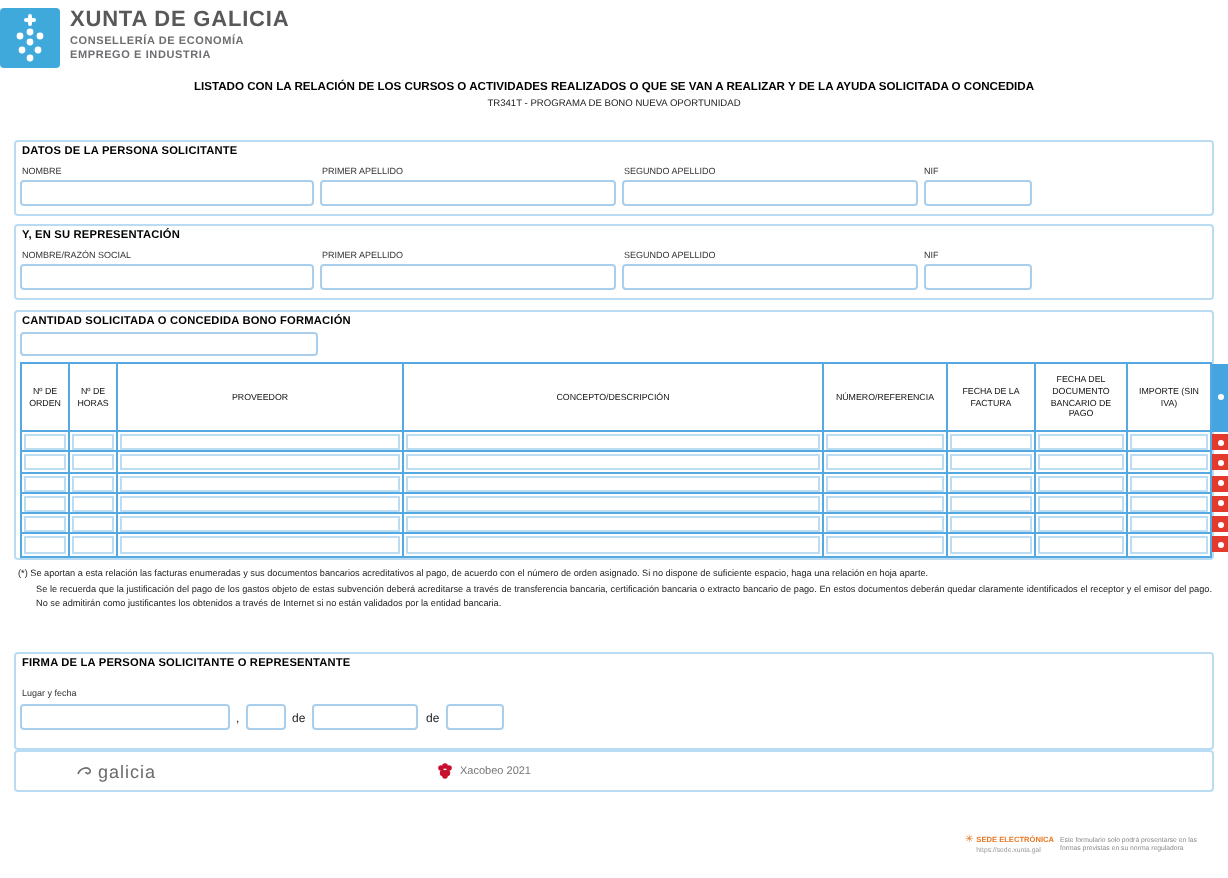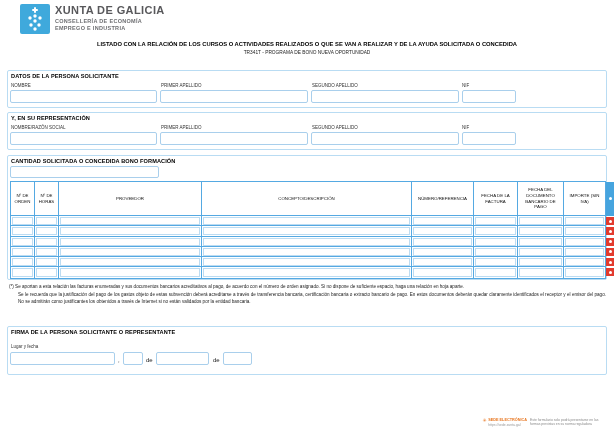--- a/index.html
+++ b/index.html
@@ -1,20 +1,20 @@
 <!DOCTYPE html>
 <html><head>
 <meta charset="utf-8">
 <style>
   * { margin:0; padding:0; box-sizing:border-box; }
   html,body { width:614px; height:439px; background:#fff; font-family:"Liberation Sans", sans-serif; }
   #page { position:relative; width:614px; height:439px; background:#fff; overflow:hidden; }
 
   
-  .brand { position:absolute; left:20px; top:4px; display:flex; gap:5px; }
+  .brand { position:absolute; left:0; top:4px; display:flex; gap:5px; }
   .brand-text .org { font-size:11px; font-weight:bold; color:#58585b; letter-spacing:.4px; }
   .brand-text .dept { font-size:5.5px; color:#6d6e71; letter-spacing:.3px; line-height:1.25; margin-top:2px; font-weight:bold; }
   .annex { position:absolute; left:0; top:6px; width:614px; text-align:center; font-size:8px; color:#3c3c3c; letter-spacing:.3px; }
 
   .main-title { position:absolute; left:20px; top:41px; width:574px; text-align:center; font-size:5.8px; font-weight:bold; color:#000; }
   .sub-title  { position:absolute; left:20px; top:50px; width:574px; text-align:center; font-size:4.8px; color:#222; }
 
   
   .sec { position:absolute; left:7px; width:600px; border:1px solid #b9dcf3; border-radius:2px; background:#fff; }
   .sec-title { position:absolute; left:3px; top:2px; font-size:5.6px; font-weight:bold; color:#000; letter-spacing:.1px; }
@@ -326,20 +326,41 @@
       <input class="sinput s0" style="">
       <span class="sig-sep c0">,</span>
       <input class="sinput s1" style="">
       <span class="sig-sep d1">de</span>
       <input class="sinput s2" style="">
       <span class="sig-sep d2">de</span>
       <input class="sinput s3" style="">
     </div>
   </div>
 
+  <div class="footer-box">
+    <div class="galicia-logo">
+      <svg width="10" height="10" viewBox="0 0 10 10">
+        <path d="M1 6 C2 3, 6 2, 7 4 C7.7 5.5, 5.5 6.5, 4.8 5" stroke="#6b6b6b" stroke-width="0.8" fill="none"></path>
+      </svg>
+      <span>galicia</span>
+    </div>
+    <div class="xacobeo">
+      <svg width="9" height="9" viewBox="0 0 9 9">
+        <g fill="#c8102e">
+          <circle cx="2.5" cy="3" r="1.4"></circle>
+            <circle cx="4.5" cy="2" r="1.4"></circle>
+            <circle cx="6.5" cy="3" r="1.4"></circle>
+          <circle cx="3.5" cy="5.5" r="1.6"></circle>
+            <circle cx="5.5" cy="5.5" r="1.6"></circle>
+            <circle cx="4.5" cy="7" r="1.4"></circle>
+        </g>
+      </svg>
+      <span>Xacobeo 2021</span>
+    </div>
+  </div>
 
   <div class="legal">
     <div class="sede-block">
       <span class="sede-icon">✳</span>
       <div>
         <div class="sede-name">SEDE ELECTRÓNICA</div>
         <div class="sede-url">https://sede.xunta.gal</div>
       </div>
     </div>
     <div class="legal-notice">Este formulario solo podrá presentarse en las formas previstas en su norma reguladora</div>

